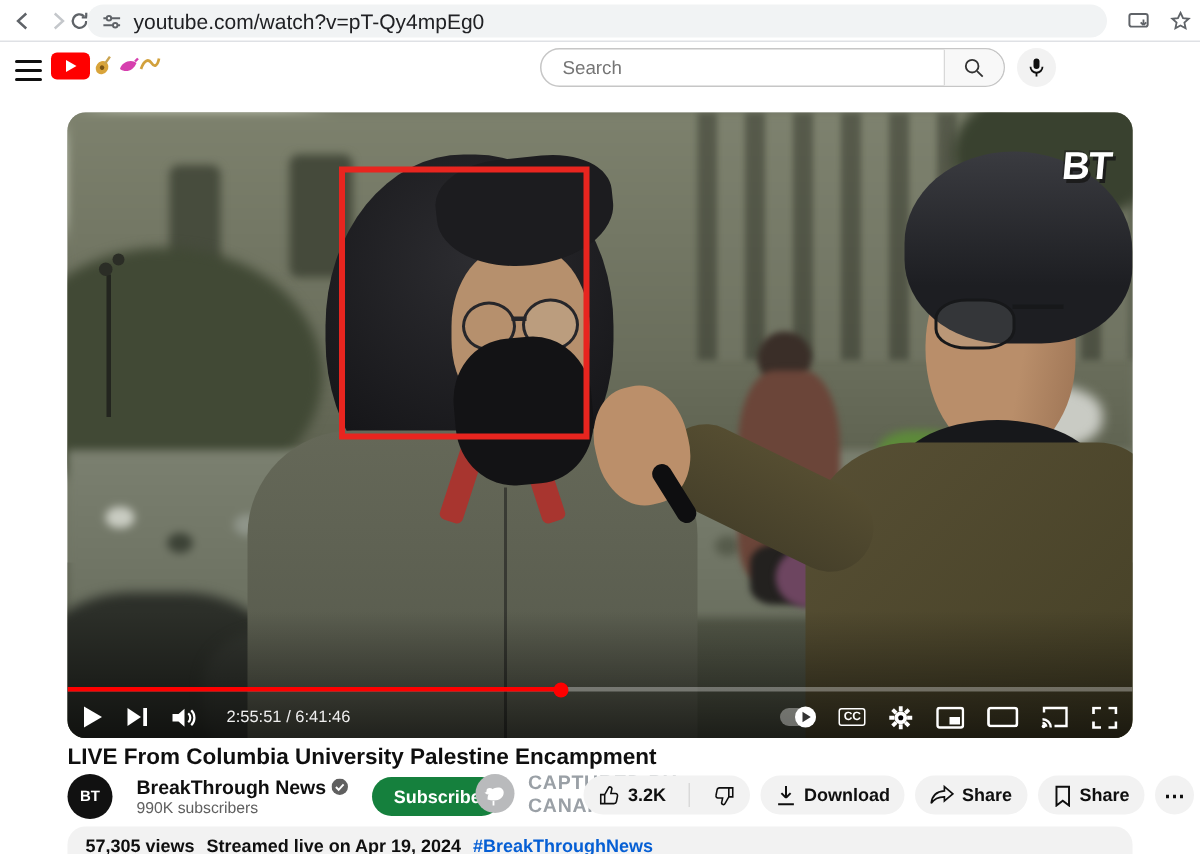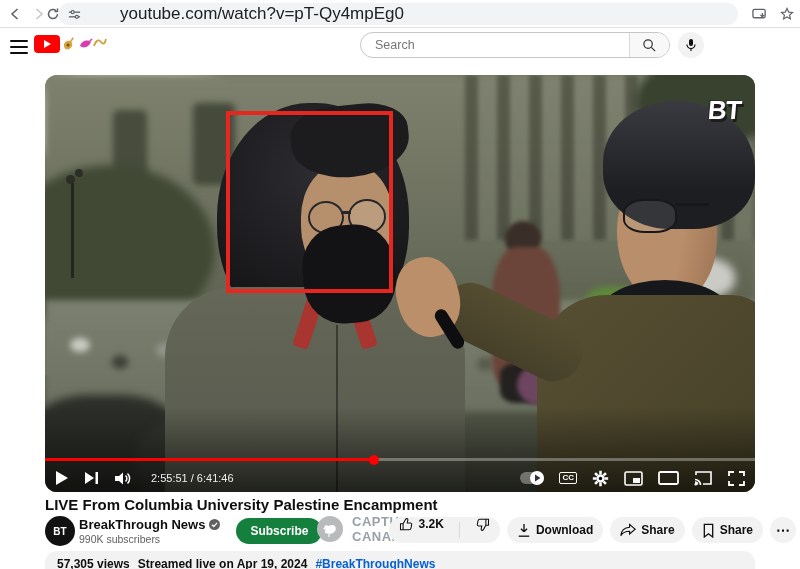--- a/index.html
+++ b/index.html
@@ -6,21 +6,21 @@
   html,body { width:800px; height:569px; overflow:hidden; background:#fff;
               font-family:"Liberation Sans", sans-serif; }
 
   
   #chrome { position:absolute; left:0; top:0; width:800px; height:28px; background:#fff;
             border-bottom:1px solid #dfe1e5; }
   .chrome-btn { position:absolute; top:3px; width:22px; height:22px; display:flex;
                 align-items:center; justify-content:center; color:#5f6368; }
   #urlbar { position:absolute; left:58px; top:3px; width:680px; height:22px; background:#f1f3f4;
             border-radius:11px; display:flex; align-items:center; padding:0 10px; gap:8px; }
-  #urlbar .url-text { font-size:17px; color:#202124;margin-left:31px; }
+  #urlbar .url-text { font-size:14px; color:#202124; }
 
   
   #masthead { position:absolute; left:0; top:28px; width:771px; height:40px; background:#fff; }
   #hamburger { position:absolute; left:10px; top:12px; width:18px; height:14px; display:flex;
                flex-direction:column; justify-content:space-between; cursor:pointer; }
   #hamburger span { display:block; height:2px; background:#0f0f0f; border-radius:1px; }
   #yt-logo { position:absolute; left:34px; top:7px; width:26px; height:18px; border-radius:4px;
              display:flex; align-items:center; justify-content:center; }
   #yt-logo .tri { width:0; height:0; border-left:7px solid #fff; border-top:4.5px solid transparent;
                   border-bottom:4.5px solid transparent; margin-left:1px; }
@@ -70,35 +70,35 @@
                    border-radius:50%; display:flex; align-items:center; justify-content:center; }
 
   
   #vid-title { position:absolute; left:45px; top:496px; width:700px; font-size:15px;
                font-weight:700; color:#0f0f0f; }
   #channel-row { position:absolute; left:45px; top:515px; height:32px; display:flex;
                  align-items:center; }
   #avatar { width:30px; height:30px; border-radius:50%; background:#111; color:#fff;
             display:flex; align-items:center; justify-content:center; font-size:10px;
             font-weight:800; }
-  #chan-meta { margin-left:4px; }
+  #chan-meta { margin-left:16px; }
   #chan-name-line { display:flex; align-items:center; gap:4px; }
   #chan-name { font-size:13px; font-weight:700; color:#0f0f0f; }
   #chan-subs { font-size:10.5px; color:#606060; margin-top:1px; }
   #subscribe-btn { margin-left:16px; height:26px; padding:0 14px; border:none; border-radius:14px;
                    color:#fff; font-size:12px; font-weight:600; cursor:pointer;
                    font-family:"Liberation Sans",sans-serif; }
   #canary { position:absolute; left:316px; top:514px; display:flex; align-items:center; gap:8px; }
   #canary .lines { font-size:13px; font-weight:600; color:#9aa0a6; letter-spacing:.5px;
                    line-height:15px; }
   #actions { position:absolute; right:4px; top:517px; display:flex; align-items:center; gap:7px; }
   .pill { height:26px; background:#f2f2f2; border-radius:13px; display:flex; align-items:center;
           padding:0 10px; gap:5px; font-size:12px; font-weight:600; color:#0f0f0f; cursor:pointer; }
   .pill-split { padding:0; }
-  .pill-split .half { display:flex; gap:5px; padding:0 10px; height:100%;
+  .pill-split .half { display:flex; align-items:center; gap:5px; padding:0 10px; height:100%;
                       cursor:pointer; }
   .pill-split .sep { width:1px; height:16px; background:#d9d9d9; }
   #more-btn { width:26px; height:26px; border-radius:50%; background:#f2f2f2; display:flex;
               align-items:center; justify-content:center; font-size:14px; font-weight:700;
               color:#0f0f0f; cursor:pointer; }
   #desc-bar { position:absolute; left:45px; top:551px; width:710px; height:26px;
               background:#f2f2f2; border-radius:12px 12px 0 0; display:flex; align-items:center;
               padding:0 12px; gap:8px; font-size:12px; font-weight:600; color:#0f0f0f; }
 </style>
 </head>

